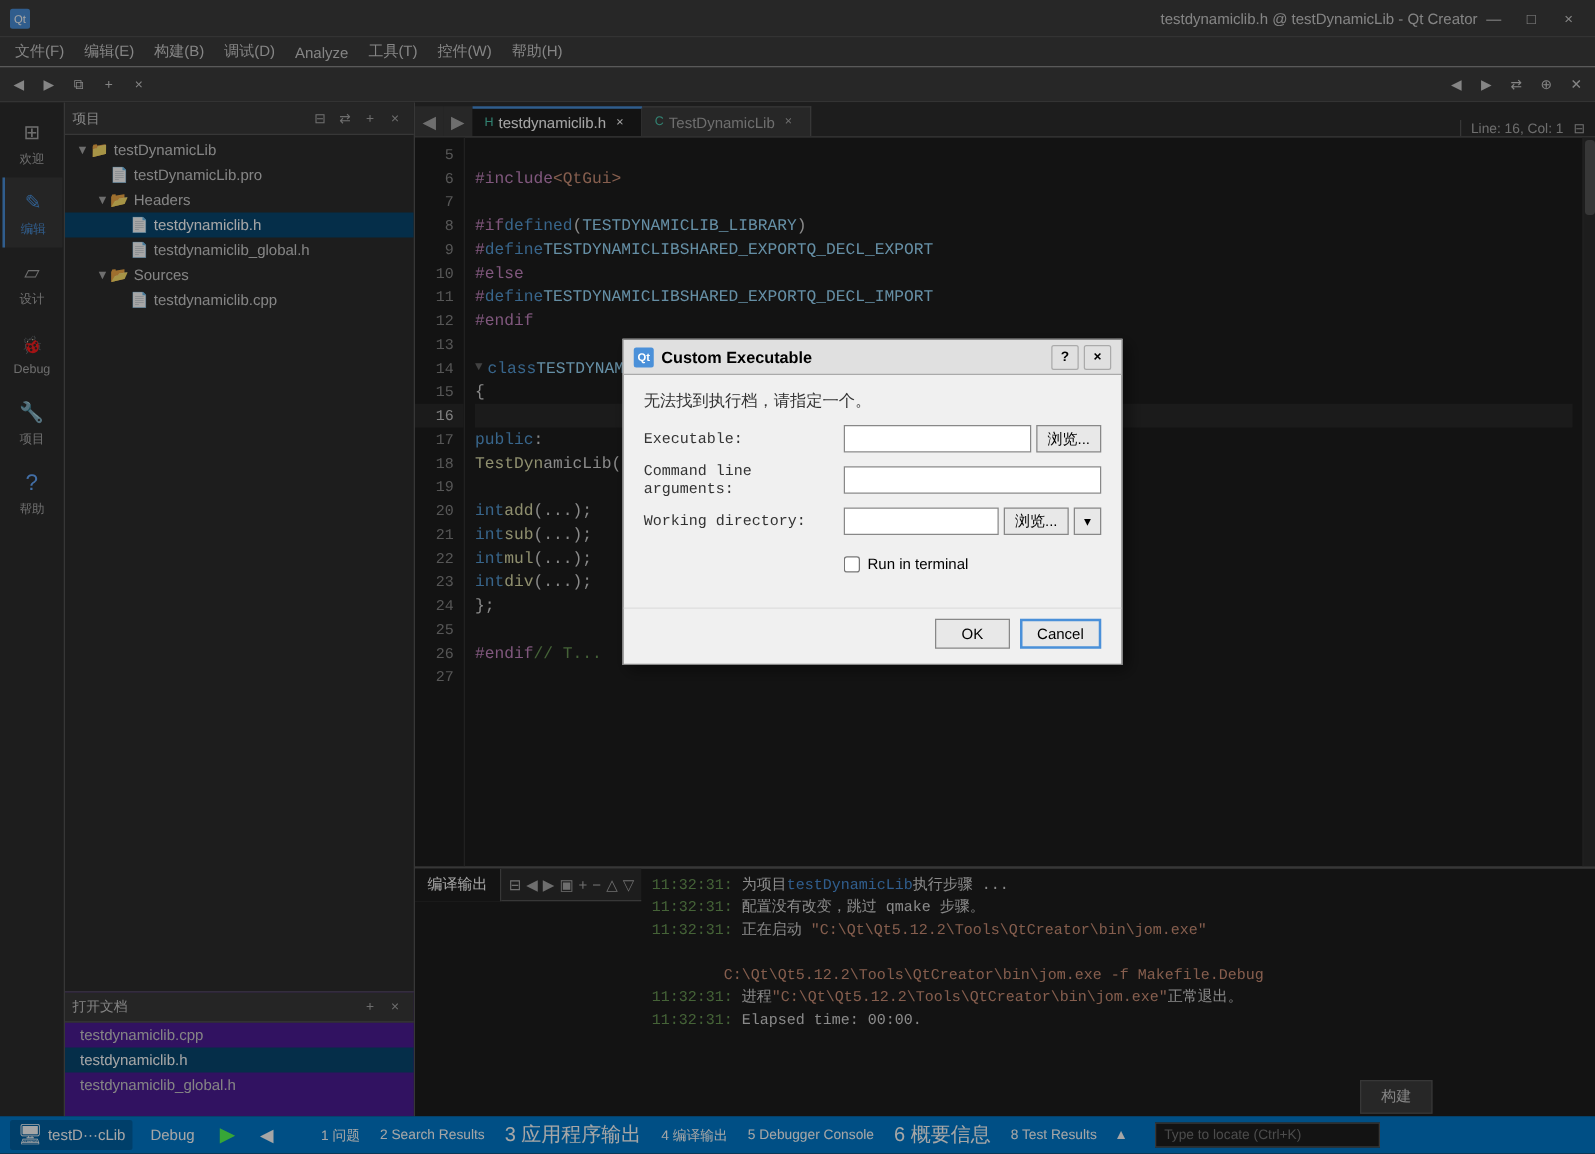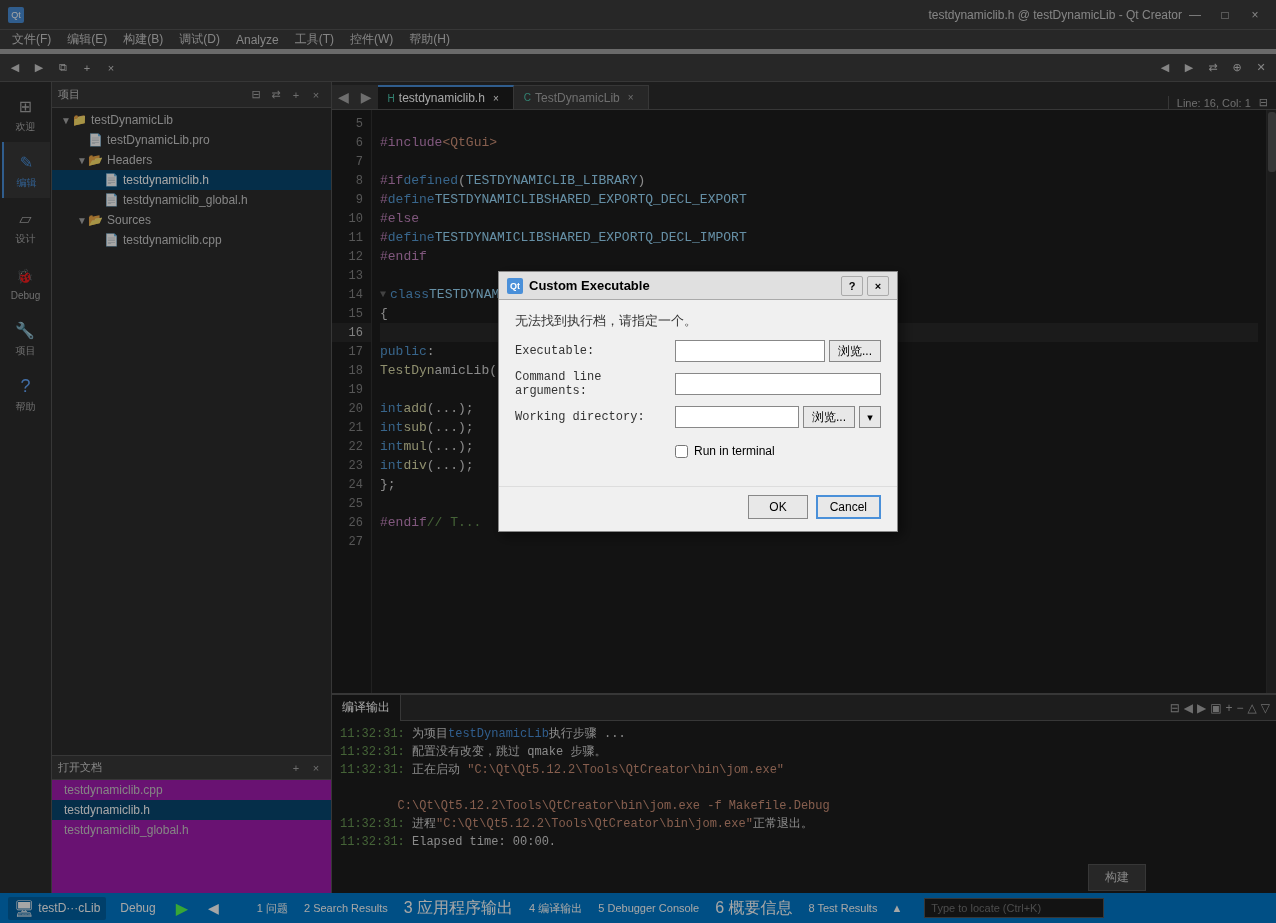--- a/index.html
+++ b/index.html
@@ -6,21 +6,21 @@
     body { width: 1276px; height: 923px; overflow: hidden; font-family: 'Segoe UI', Arial, sans-serif; font-size: 12px; background: #2b2b2b; color: #d4d4d4; }
 
     
     .title-bar { height: 30px; background: #3c3c3c; display: flex; align-items: center; padding: 0 8px; font-size: 12px; color: #ccc; border-bottom: 1px solid #555; }
     .title-bar .title-icon { width: 16px; height: 16px; margin-right: 6px; background: #4a90d9; border-radius: 2px; display: inline-flex; align-items: center; justify-content: center; font-size: 9px; color: white; }
     .title-bar .title-text { flex: 1; text-align: right; }
     .title-bar .win-controls { display: flex; gap: 4px; }
     .win-ctrl { width: 26px; height: 20px; display: flex; align-items: center; justify-content: center; cursor: pointer; color: #ccc; font-size: 12px; }
 
     
-    .menu-bar { height: 24px; background: #3c3c3c; display: flex; align-items: center; padding: 0 4px; border-bottom: 5px solid #a3a3a3; }
+    .menu-bar { height: 24px; background: #3c3c3c; display: flex; align-items: center; padding: 0 4px; border-bottom: 1px solid #a3a3a3; }
     .menu-item { padding: 2px 8px; color: #ccc; cursor: pointer; font-size: 12px; }
 
     
     .toolbar { height: 28px; background: #3c3c3c; display: flex; align-items: center; padding: 0 4px; border-bottom: 1px solid #555; gap: 2px; }
     .toolbar-btn { width: 22px; height: 22px; display: flex; align-items: center; justify-content: center; cursor: pointer; color: #ccc; font-size: 11px; border-radius: 2px; }
 
     
     .sidebar-icons { width: 52px; background: #2d2d2d; display: flex; flex-direction: column; align-items: center; padding-top: 4px; border-right: 1px solid #555; }
     .sidebar-icon-item { width: 48px; height: 56px; display: flex; flex-direction: column; align-items: center; justify-content: center; cursor: pointer; color: #aaa; font-size: 10px; gap: 2px; }
     .sidebar-icon-item.active { background: #3a3a3a; color: #4a90d9; border-left: 2px solid #4a90d9; }
@@ -38,21 +38,21 @@
     .tree-item.selected { background: #094771; color: white; }
     .tree-indent { display: inline-block; }
     .tree-arrow { width: 12px; display: inline-flex; align-items: center; justify-content: center; color: #aaa; font-size: 10px; }
     .tree-icon { width: 16px; height: 16px; display: inline-flex; align-items: center; justify-content: center; margin-right: 3px; font-size: 12px; }
     .tree-label { font-size: 12px; }
     .folder-icon { color: #dcb67a; }
     .file-icon-h { color: #4ec9b0; }
     .file-icon-cpp { color: #569cd6; }
 
     
-    .open-docs-panel { height: 138px; background: #a21caf; border-top: 1px solid #555; }
+    .open-docs-panel { height: 100px; background: #4c1d95; border-top: 1px solid #555; }
     .open-docs-header { height: 24px; background: #3a3a3a; display: flex; align-items: center; padding: 0 6px; border-bottom: 1px solid #555; font-size: 11px; color: #ccc; }
     .open-docs-list { overflow-y: auto; }
     .open-doc-item { padding: 3px 12px; cursor: pointer; font-size: 12px; color: #ccc; }
     .open-doc-item.selected { background: #094771; color: white; }
 
     
     .editor-area { flex: 1; display: flex; flex-direction: column; background: #1e1e1e; }
     .tab-bar { height: 28px; background: #2d2d2d; display: flex; align-items: flex-end; border-bottom: 1px solid #555; overflow: hidden; }
     .tab { height: 24px; padding: 0 10px; display: flex; align-items: center; background: #3c3c3c; border-right: 1px solid #555; border-top: 1px solid #555; cursor: pointer; font-size: 12px; color: #aaa; gap: 4px; }
     .tab.active { background: #1e1e1e; color: #fff; border-top: 2px solid #4a90d9; }
@@ -70,21 +70,21 @@
     .kw { color: #569cd6; }
     .kw2 { color: #c586c0; }
     .comment { color: #6a9955; }
     .macro { color: #9cdcfe; }
     .fn { color: #dcdcaa; }
     .cls { color: #4ec9b0; font-weight: bold; }
     .incl { color: #ce9178; }
     .def-kw { color: #569cd6; }
 
     
-    .output-panel { height: 200px; background: #1e1e1e; border-top: 2px solid #555; display: flex; flex-direction: column; }
+    .output-panel { height: 200px; background: #1e1e1e; border-top: 2px solid #555; display: flex; flex-direction: row; }
     .output-tabs { height: 26px; background: #2d2d2d; display: flex; align-items: center; border-bottom: 1px solid #555; }
     .output-tab { padding: 0 10px; height: 26px; display: flex; align-items: center; cursor: pointer; font-size: 12px; color: #aaa; border-right: 1px solid #555; }
     .output-tab.active { background: #1e1e1e; color: white; }
     .output-tab-controls { margin-left: auto; display: flex; align-items: center; gap: 4px; padding: 0 6px; }
     .output-content { flex: 1; overflow-y: auto; padding: 4px 8px; font-family: 'Courier New', monospace; font-size: 12px; }
     .output-line { line-height: 18px; }
     .output-line .time { color: #6a9955; }
     .output-line .link { color: #4a90d9; }
     .output-line .path { color: #ce9178; }
 

